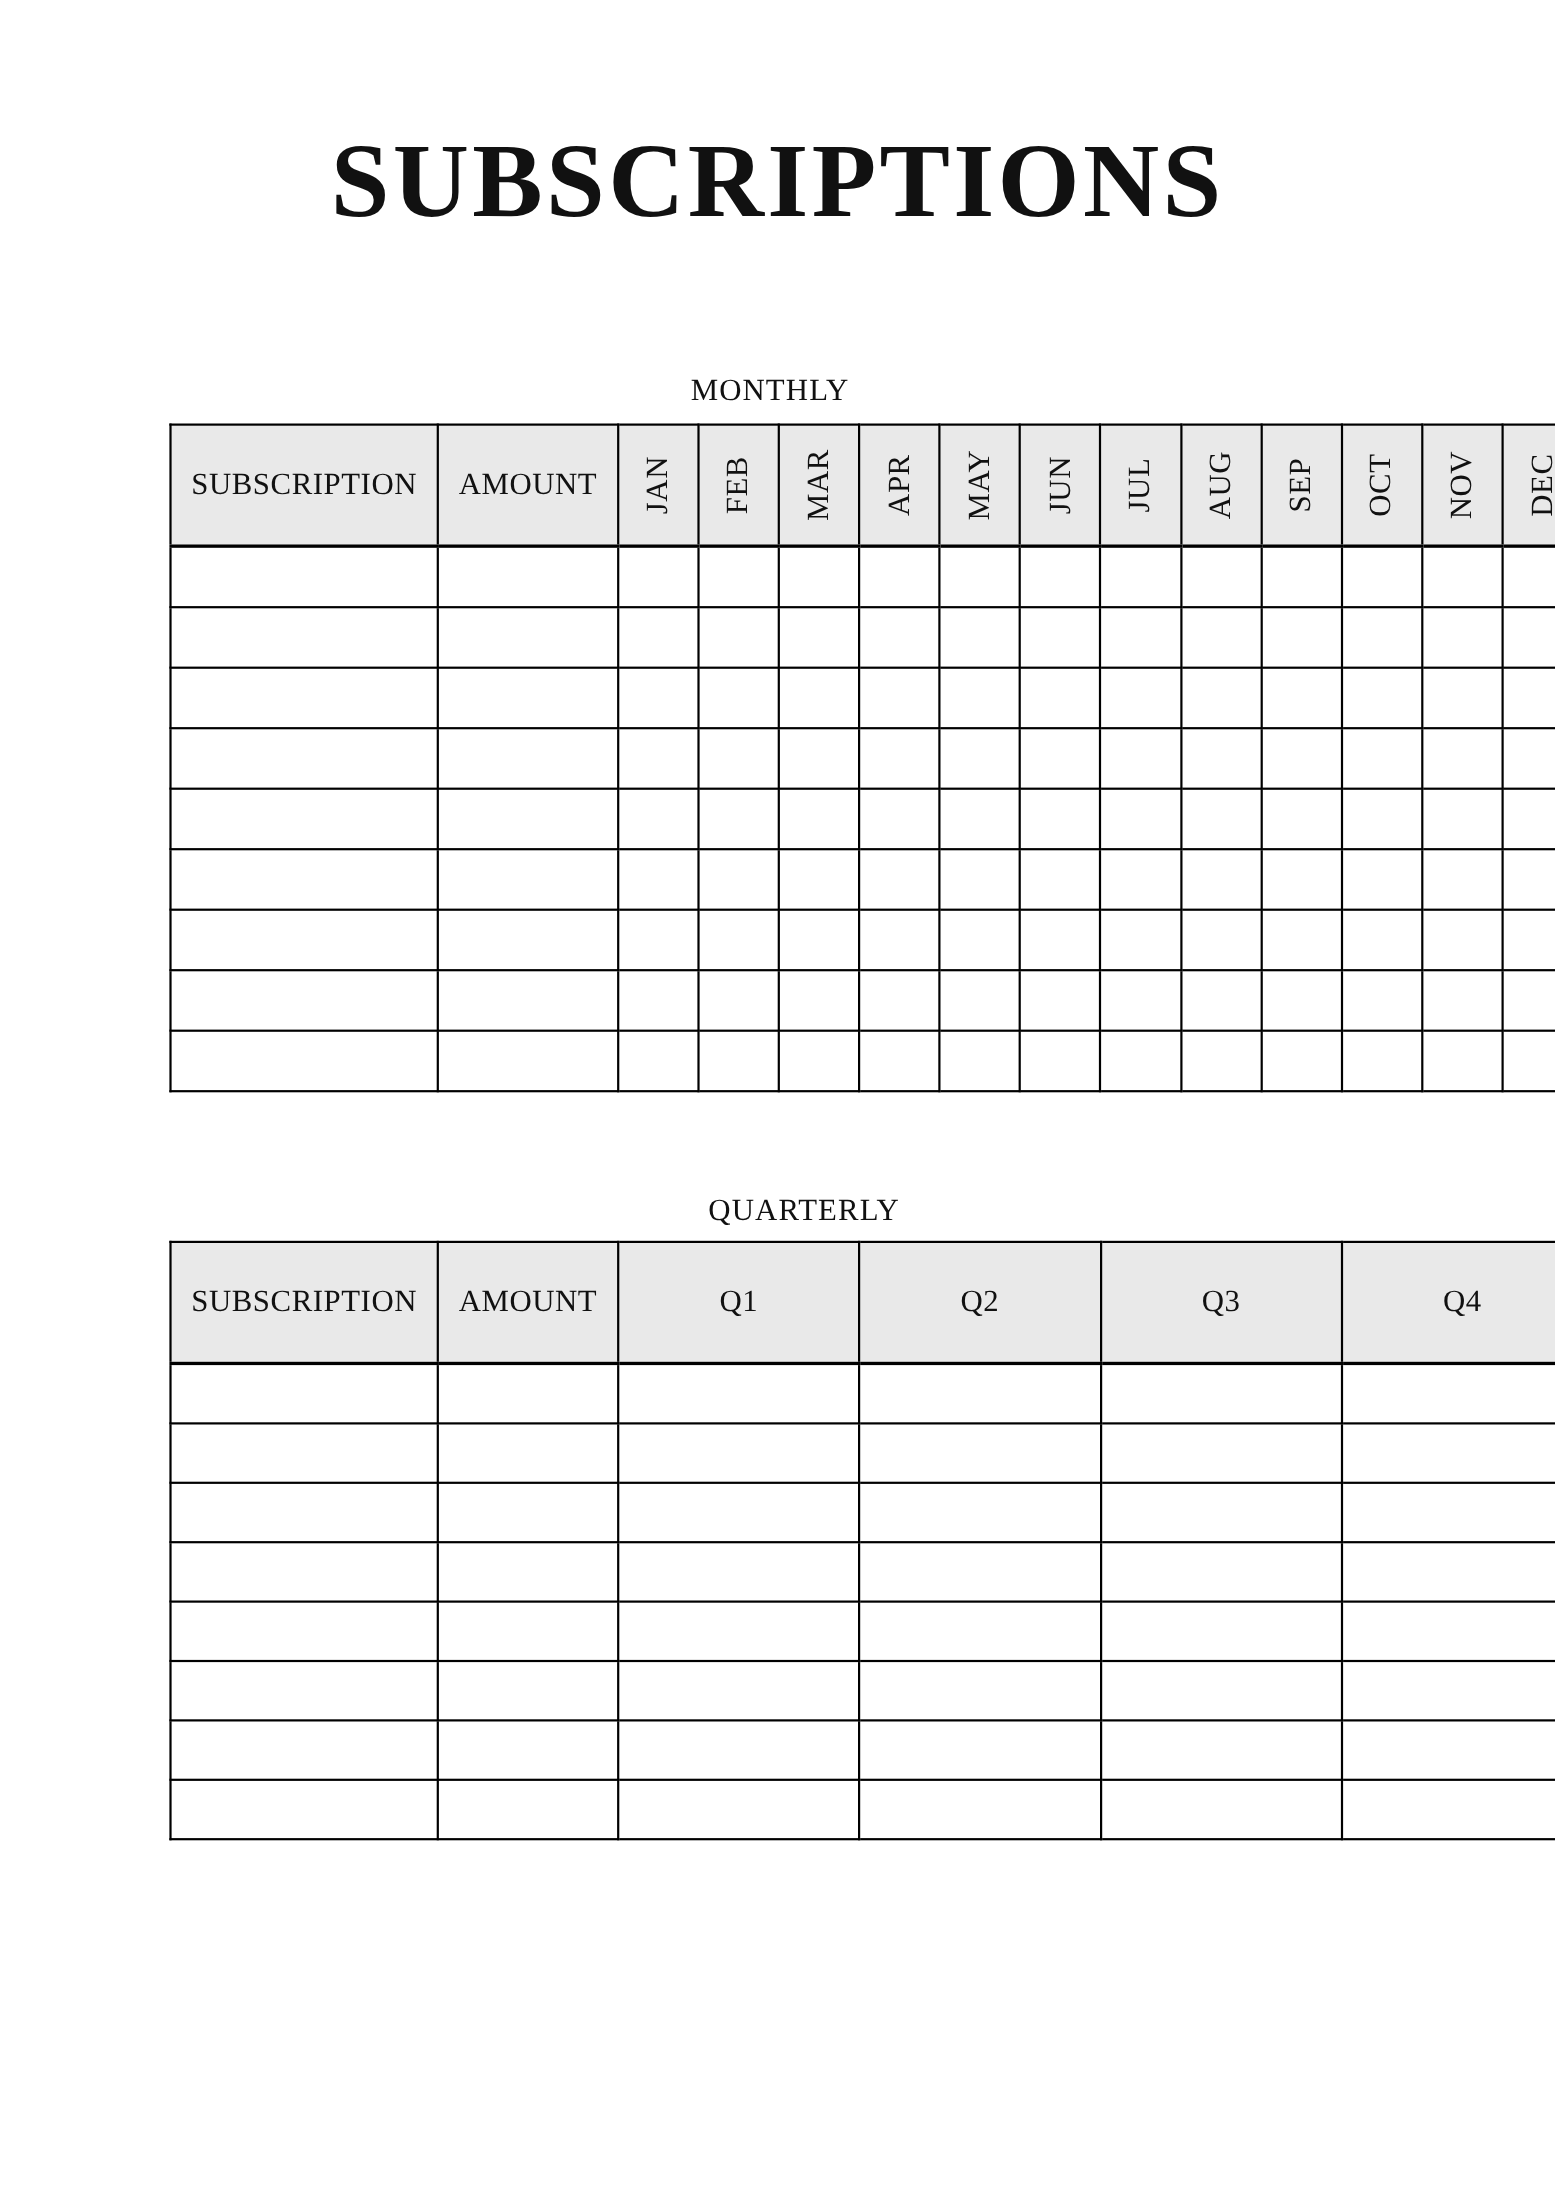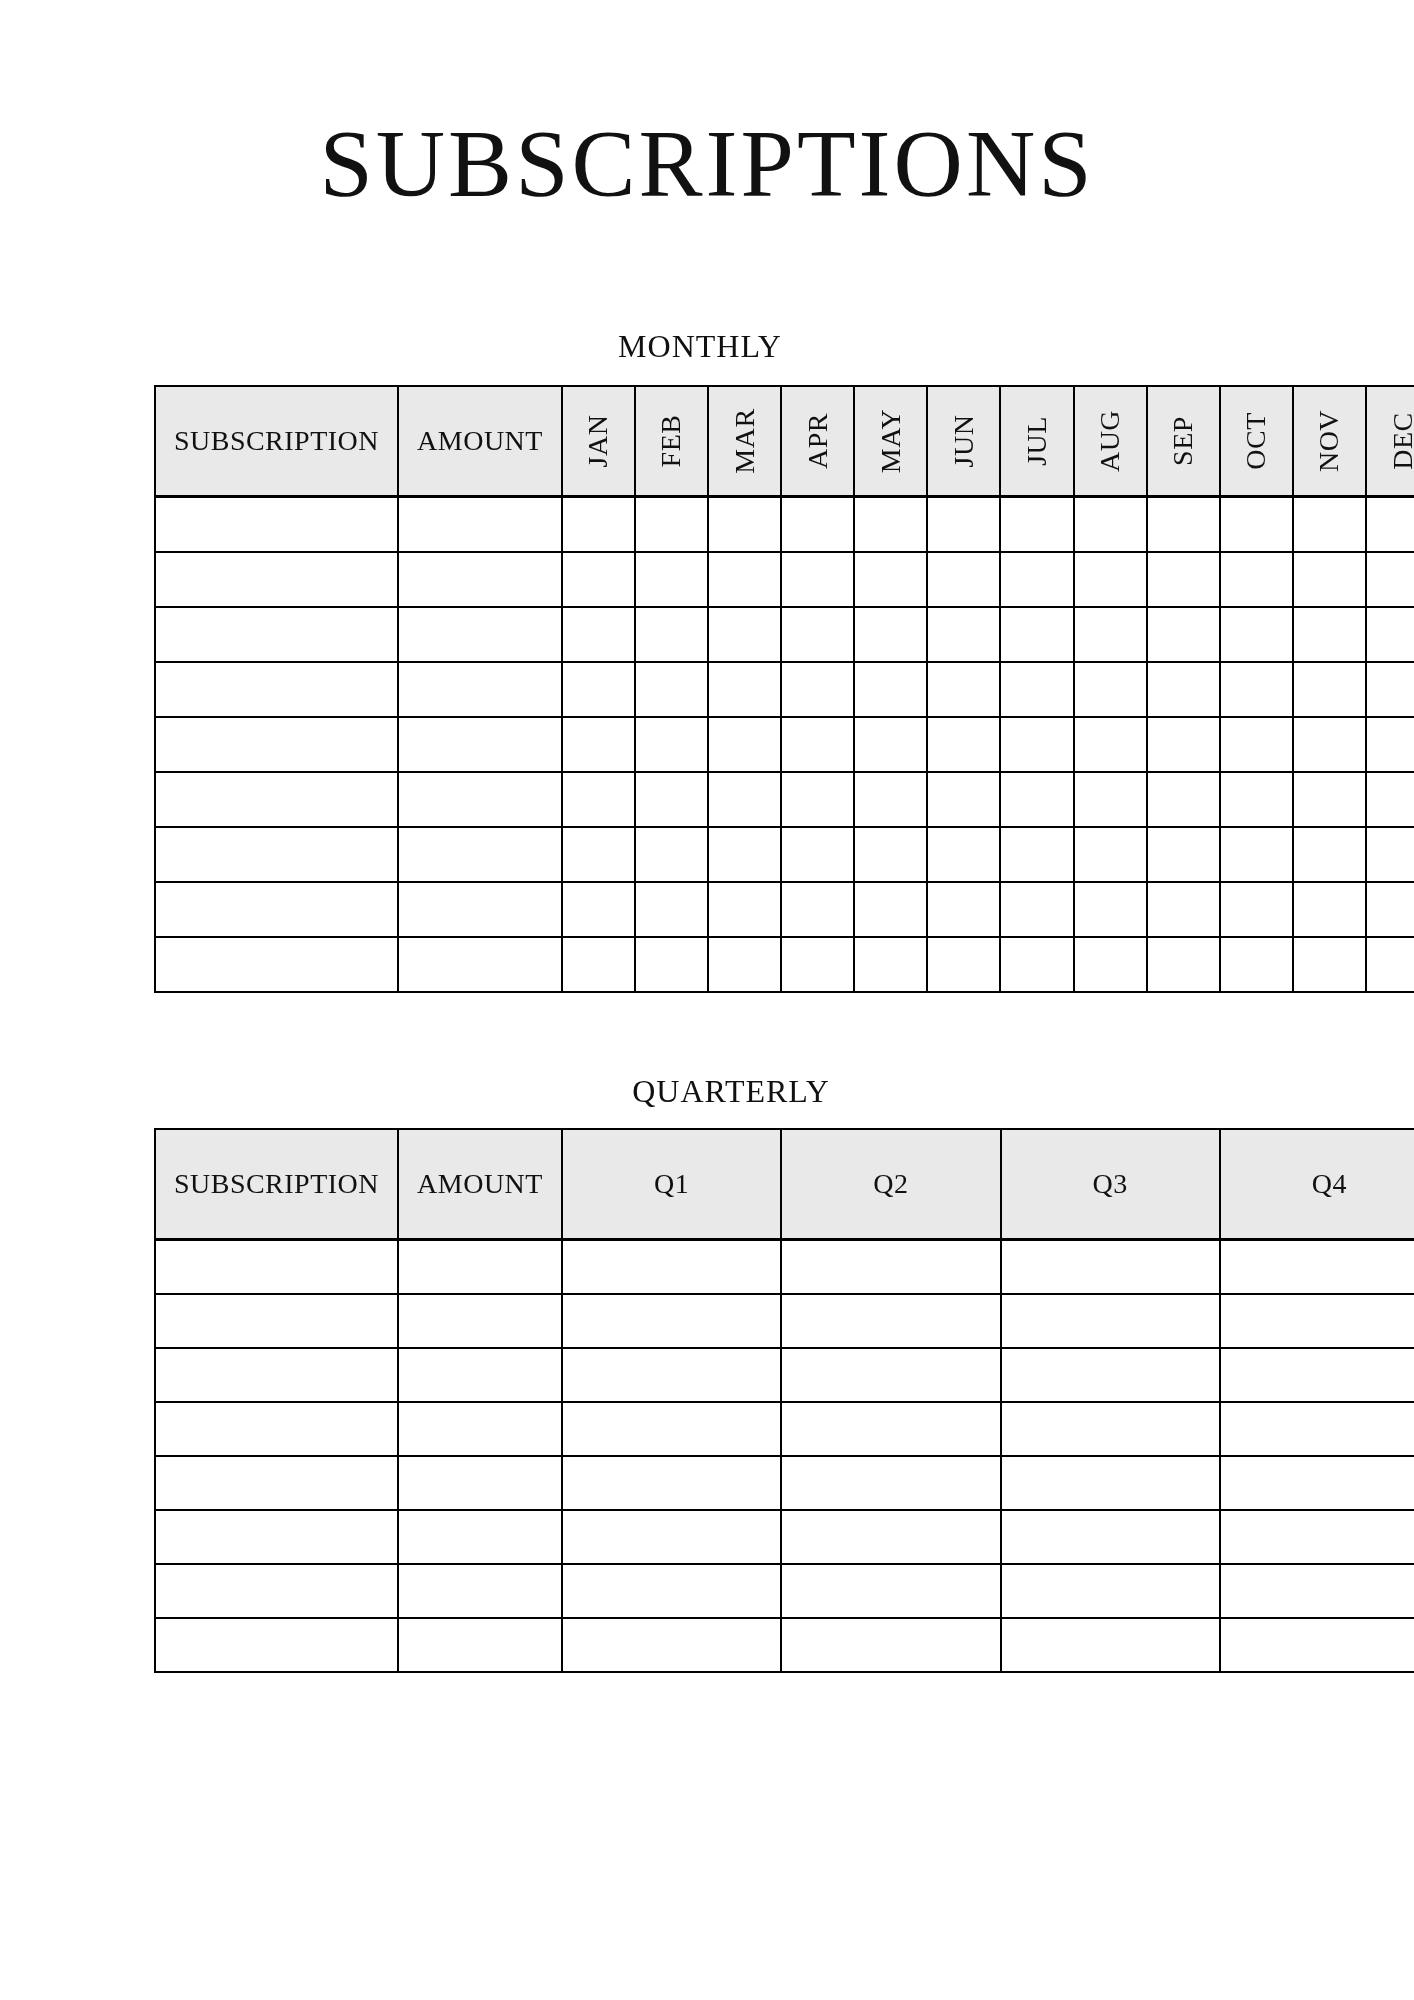--- a/index.html
+++ b/index.html
@@ -3,26 +3,26 @@
 <meta charset="utf-8">
 <style>
   html,body{margin:0;padding:0;}
   body{
     width:1414px;height:2000px;position:relative;
     background:#ffffff;color:#111111;
     font-family:"Liberation Serif", serif;
   }
   .page-title{
     position:absolute;top:116px;left:707px;transform:translateX(-50%);
-    font-size:96px;font-weight:400;letter-spacing:3px;line-height:1;
+    font-size:96px;font-weight:700;letter-spacing:3px;line-height:1;
     white-space:nowrap;
   }
   .section-title{
-    position:absolute;font-size:32px;font-weight:400;letter-spacing:1px;
-    line-height:1;white-space:nowrap;transform:translateX(-50%);
+    position:absolute;font-size:28px;font-weight:400;letter-spacing:1px;
+    line-height:1;white-space:nowrap;transform:translateX(-50%);margin-top:12px;
   }
   .section-title.monthly{top:330px;left:700px;}
   .section-title.quarterly{top:1075px;left:731px;text-align:right;}
   table{
     position:absolute;left:154px;border-collapse:collapse;
     table-layout:fixed;width:1286px;
     border:2.5px solid #000;
   }
   table.monthly{top:385px;}
   table.quarterly{top:1128px;}

